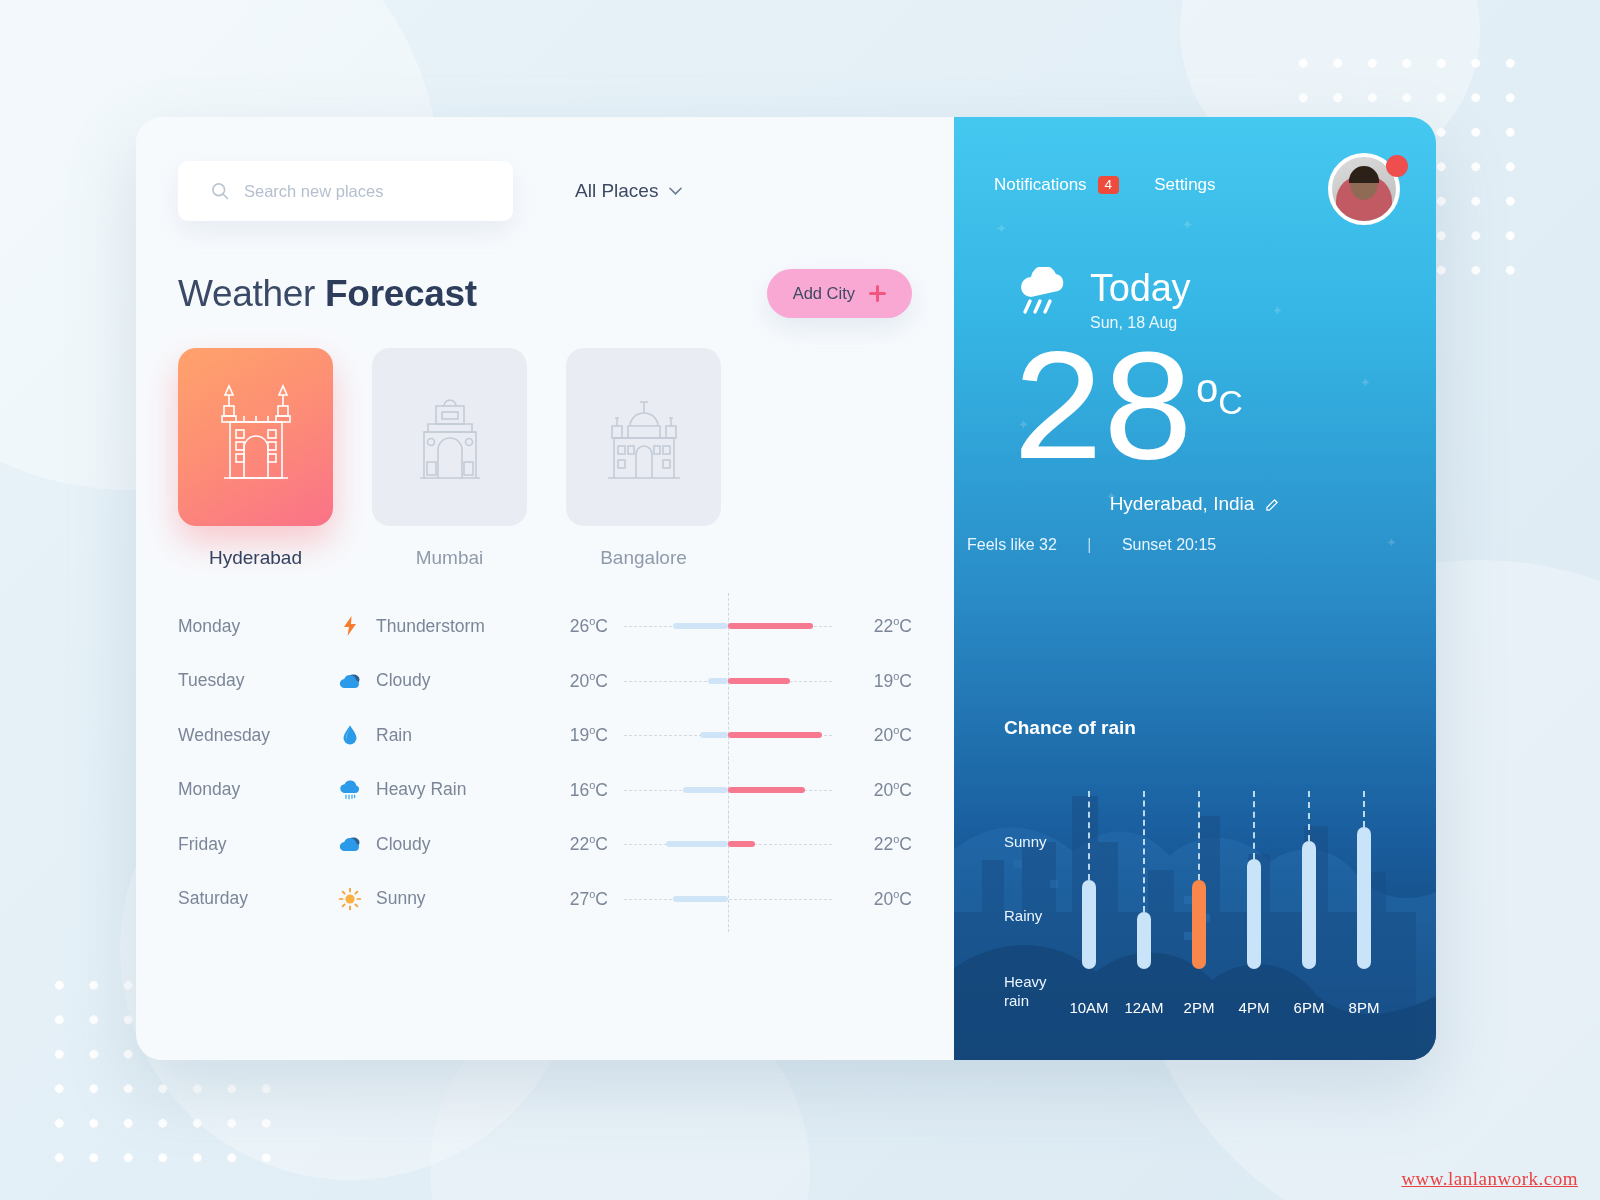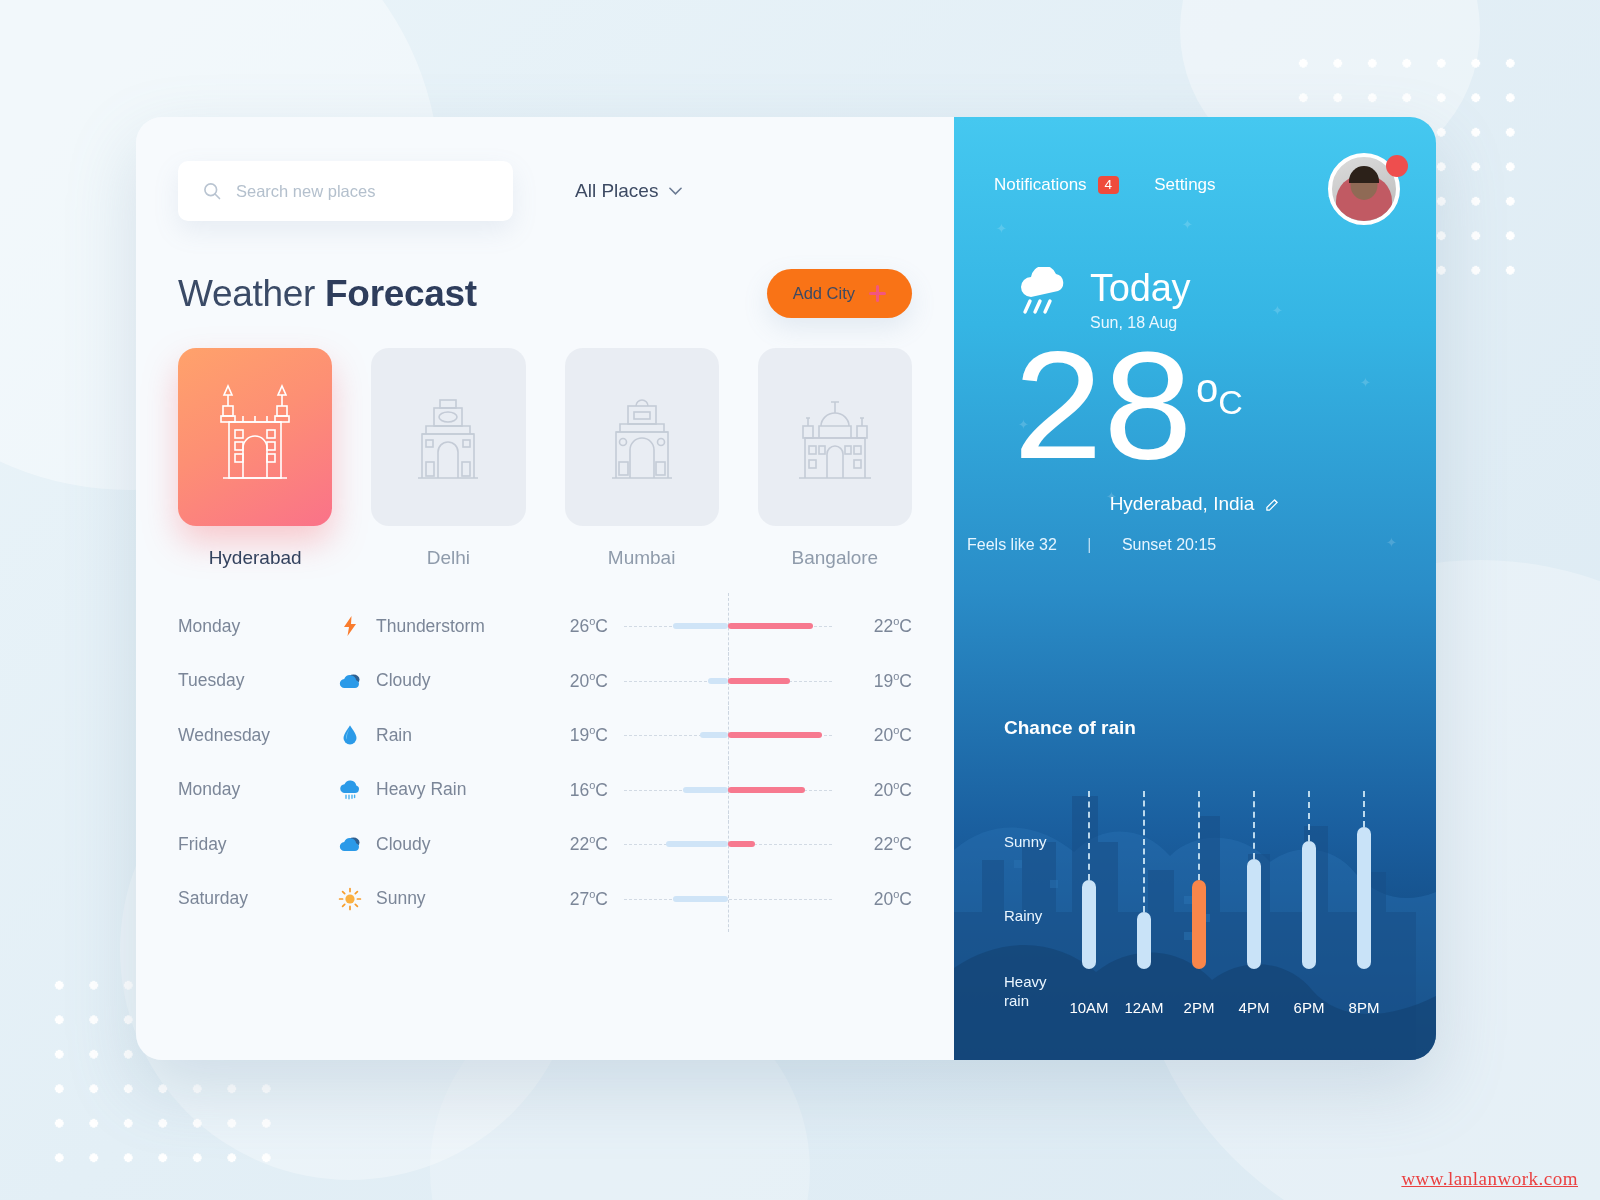--- a/index.html
+++ b/index.html
@@ -33,37 +33,37 @@
   
   .app { position:absolute; left:136px; top:117px; width:1300px; height:943px;
     border-radius:26px; display:flex; overflow:hidden;
     box-shadow:0 28px 70px rgba(110,140,170,.22); }
 
   
   .left { width:818px; background:#f7fafd; position:relative; padding:0 42px; }
 
   .topbar { display:flex; align-items:center; padding-top:44px; }
   .search { width:335px; height:60px; background:#fff; border-radius:10px;
-    display:flex; align-items:center; padding:0 24px; gap:14px;
+    display:flex; align-items:center; padding:0 32px; gap:14px;
     box-shadow:0 10px 26px rgba(120,150,180,.13); }
   .search svg { width:20px; height:20px; flex:none; }
   .search input { border:0; outline:0; background:transparent; width:100%;
     font-family:"Liberation Sans", sans-serif; font-size:16.5px; color:#5a6b80; }
   .search input::placeholder { color:#b4c0cd; }
 
   .places { margin-left:62px; display:flex; align-items:center; gap:11px;
     font-size:19px; color:#3d4a63; cursor:pointer; }
   .chev { width:13px; height:8px; }
 
   .titlerow { margin-top:48px; display:flex; align-items:center;
     justify-content:space-between; }
   .title { font-size:37px; color:#3a4a66; letter-spacing:-.3px; }
   .title b { font-weight:bold; color:#2e3d5c; }
 
-  .addcity { background:#f97316; border-radius:30px; height:49px; padding:0 26px;
+  .addcity { background:#f9a8d4; border-radius:30px; height:49px; padding:0 26px;
     display:flex; align-items:center; gap:14px; font-size:16.5px; color:#3d4a63;
     box-shadow:0 10px 26px rgba(120,150,180,.16); cursor:pointer; border:0;
     font-family:"Liberation Sans", sans-serif; }
   .plus { position:relative; width:17px; height:17px; flex:none; }
   .plus:before,.plus:after { content:""; position:absolute; background:#f2567f;
     border-radius:2px; }
   .plus:before { left:7px; top:0; width:3.4px; height:17px; }
   .plus:after  { top:7px; left:0; height:3.4px; width:17px; }
 
   
@@ -228,37 +228,20 @@
             <rect x="26" y="60" width="8" height="8"></rect>
               <rect x="58" y="60" width="8" height="8"></rect>
             <rect x="26" y="72" width="8" height="8"></rect>
               <rect x="58" y="72" width="8" height="8"></rect>
             <path d="M34 40v-6M46 40v-6M58 40v-6"></path>
           </svg>
         </div>
         <div class="cname">Hyderabad</div>
       </div>
 
-      <div class="city">
-        <div class="tile">
-          <svg viewBox="0 0 92 110" fill="none" stroke-width="1.6">
-            <path d="M16 96h60M20 96V52h52v44"></path>
-            <path d="M20 52h52M24 44h44v8H24z"></path>
-            <rect x="32" y="26" width="28" height="18"></rect>
-            <rect x="38" y="18" width="16" height="8"></rect>
-            <ellipse cx="46" cy="35" rx="9" ry="5"></ellipse>
-            <path d="M36 96V70a10 10 0 0120 0v26"></path>
-            <rect x="24" y="58" width="7" height="7"></rect>
-              <rect x="61" y="58" width="7" height="7"></rect>
-            <rect x="24" y="80" width="8" height="14"></rect>
-              <rect x="60" y="80" width="8" height="14"></rect>
-          </svg>
-        </div>
-        <div class="cname">Delhi</div>
-      </div>
 
       <div class="city">
         <div class="tile">
           <svg viewBox="0 0 92 110" fill="none" stroke-width="1.6">
             <path d="M16 96h60M20 96V50h52v46"></path>
             <path d="M20 50h52M24 42h44v8H24z"></path>
             <rect x="32" y="24" width="28" height="18"></rect>
             <path d="M40 24a6 6 0 0112 0"></path>
             <rect x="38" y="30" width="16" height="7"></rect>
             <path d="M34 96V68a12 12 0 0124 0v28"></path>

